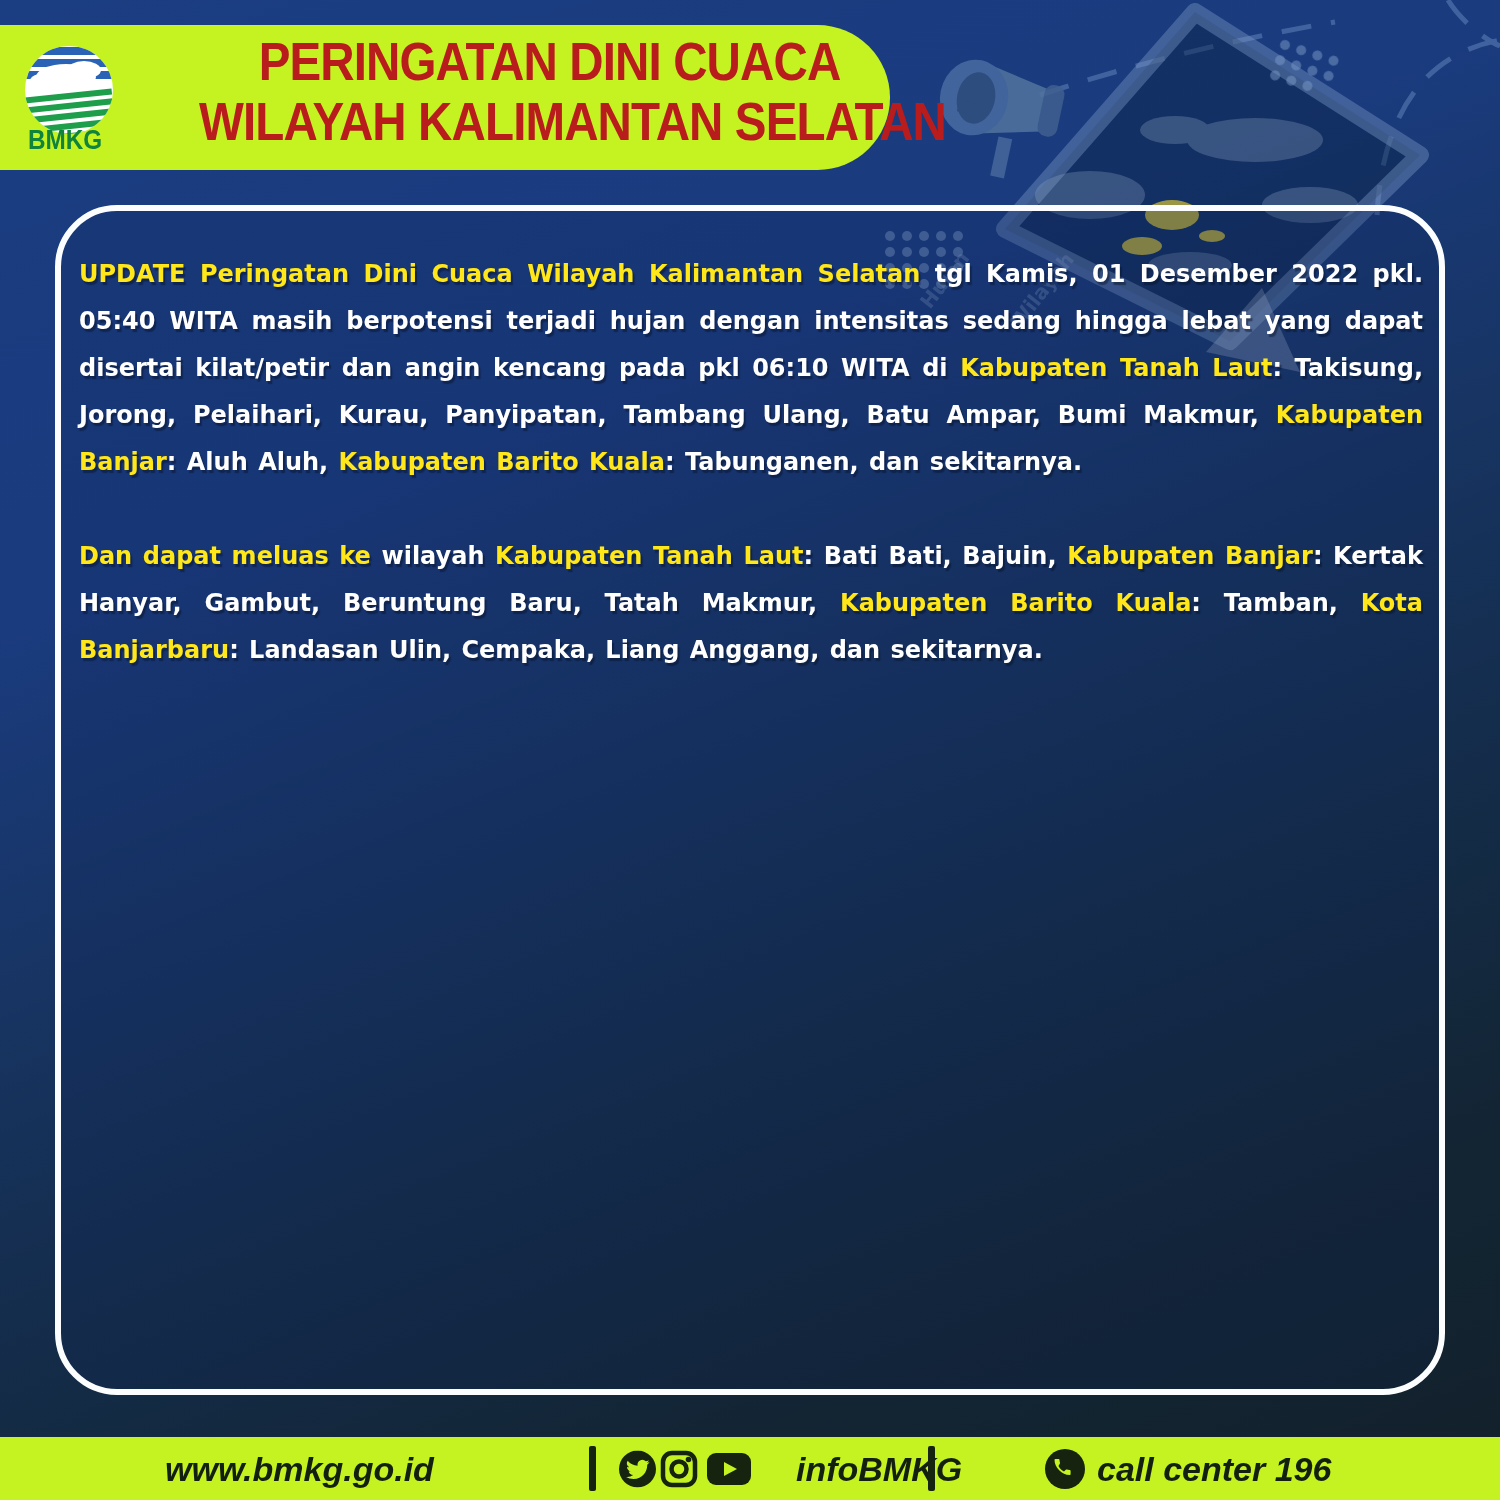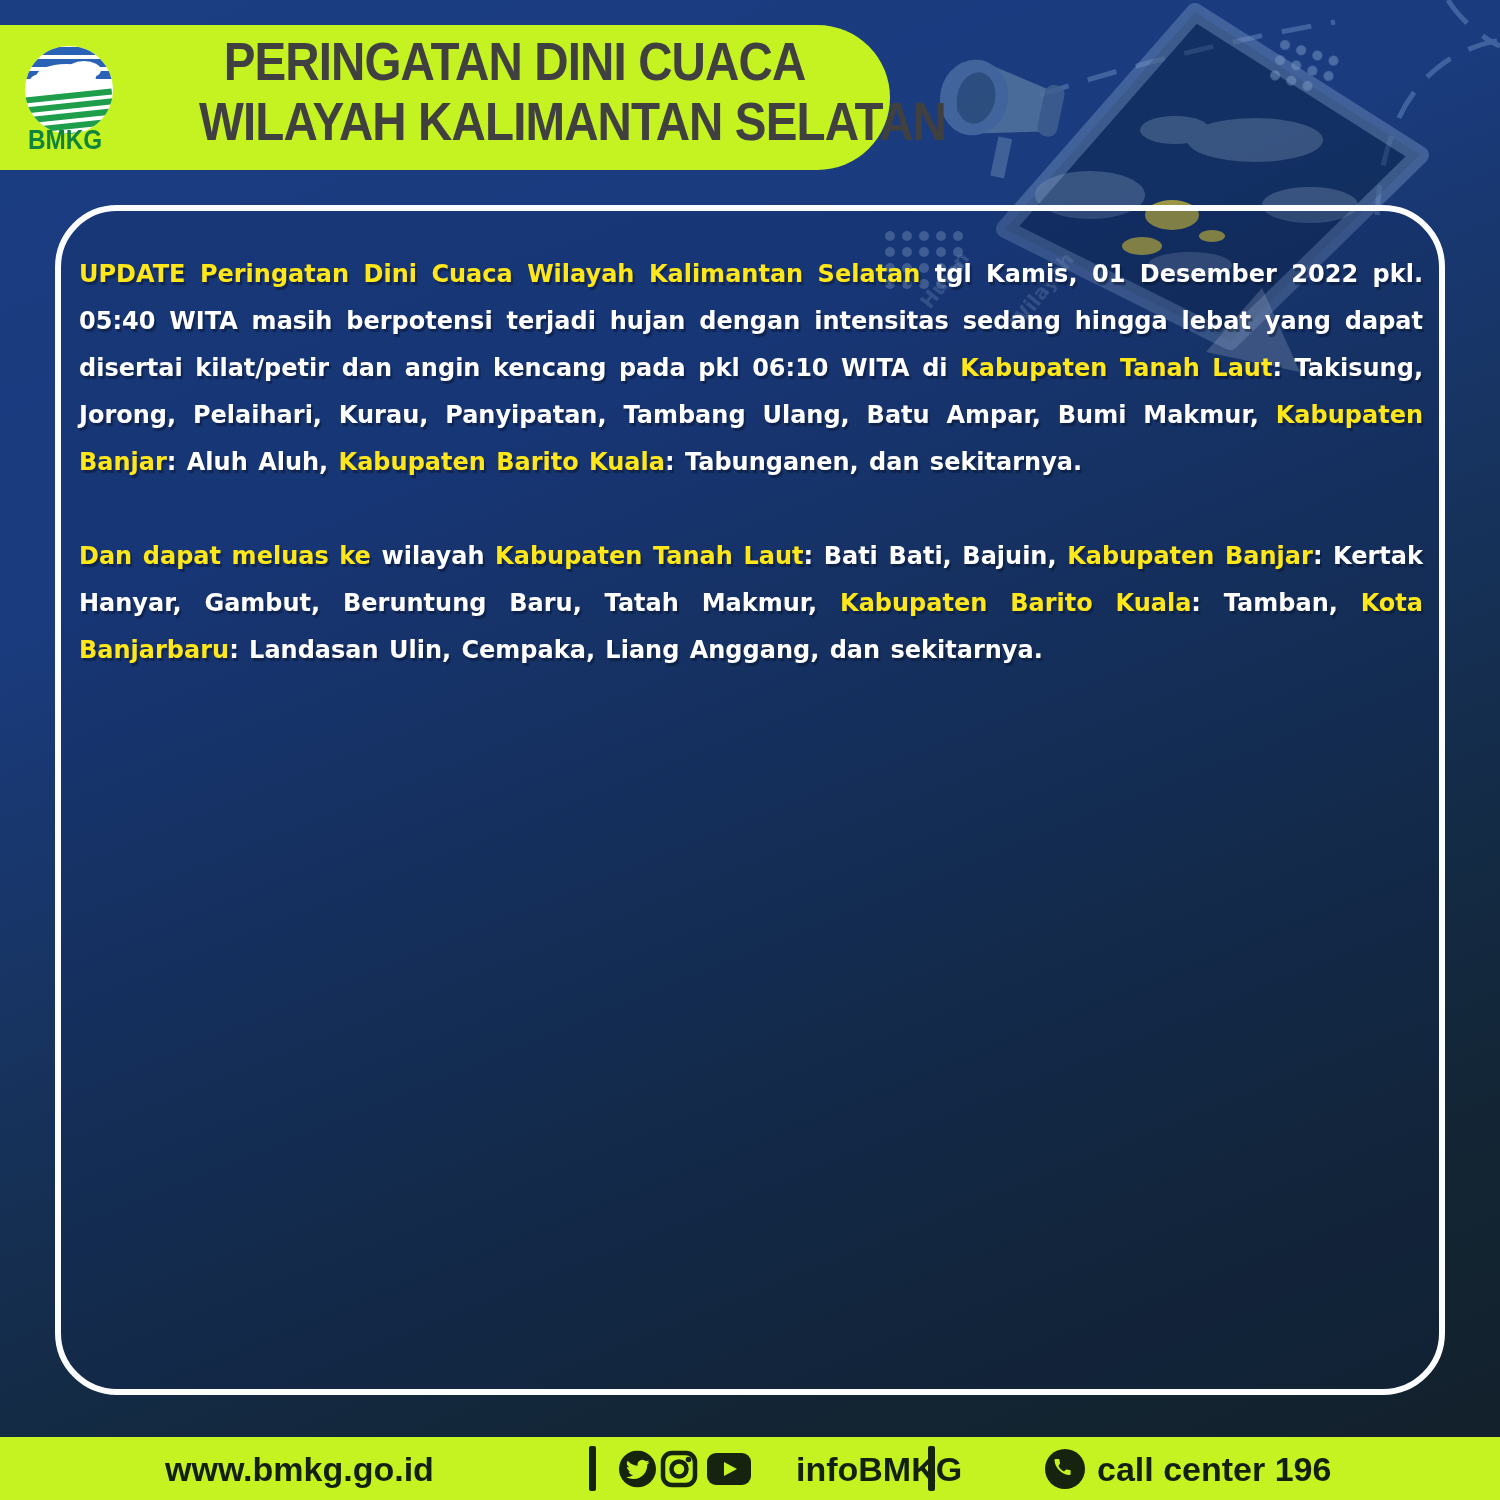--- a/index.html
+++ b/index.html
@@ -8,21 +8,21 @@
     background:linear-gradient(158deg,#1b3d81 0%,#1a3b7e 30%,#173462 48%,#142c49 65%,#132534 82%,#12202a 100%);
     font-family:"DejaVu Sans",sans-serif;
   }
   
   .illus{position:absolute;left:0;top:0;z-index:1;pointer-events:none;}
   
   .banner{
     position:absolute;left:0;top:25px;width:890px;height:145px;z-index:3;
     background:#c4f321;border-radius:0 74px 74px 0;
   }
-  .banner-title{position:absolute;left:148px;top:6px;width:732px;text-align:center;color:#404040;}
+  .banner-title{position:absolute;left:148px;top:6px;width:732px;text-align:right;color:#b91c1c;}
   .banner-title .tline{
     display:inline-block;white-space:nowrap;transform:scaleX(0.88);
     font-family:"Liberation Sans",sans-serif;font-weight:bold;font-size:54px;line-height:60px;letter-spacing:-1px;
   }
   .logo{position:absolute;left:24px;top:20px;}
   .logo-text{
     position:absolute;left:28px;top:100px;font-family:"Liberation Sans",sans-serif;
     font-weight:bold;font-size:27px;color:#10833c;transform:scaleX(0.9);transform-origin:left;
   }
   
@@ -32,21 +32,21 @@
     padding:40px 16px 0 18px;
   }
   .para{
     margin:0 0 47px 0;text-align:justify;
     font-size:24px;font-weight:bold;line-height:47px;word-spacing:2px;
     text-shadow:2px 3px 1px rgba(8,18,38,0.45);
   }
   .seg-w{color:#ffffff;}
   .seg-y{color:#ffe719;}
   
-  .footer{position:absolute;left:0;bottom:0;width:1500px;height:63px;background:#c4f321;z-index:3;}
+  .footer{position:absolute;left:0;bottom:0;width:1500px;height:63px;background:#c4f321;z-index:3;font-style:italic;}
   .footer .ftext{
     position:absolute;top:50%;transform:translateY(-50%);
     font-family:"Liberation Sans",sans-serif;font-weight:bold;font-size:34px;color:#13200f;letter-spacing:0;
   }
   .fbar{position:absolute;top:9px;width:7px;height:45px;background:#15230f;border-radius:2px;}
   .ficon{position:absolute;top:50%;transform:translateY(-50%);}
 </style>
 </head>
 <body>
 

